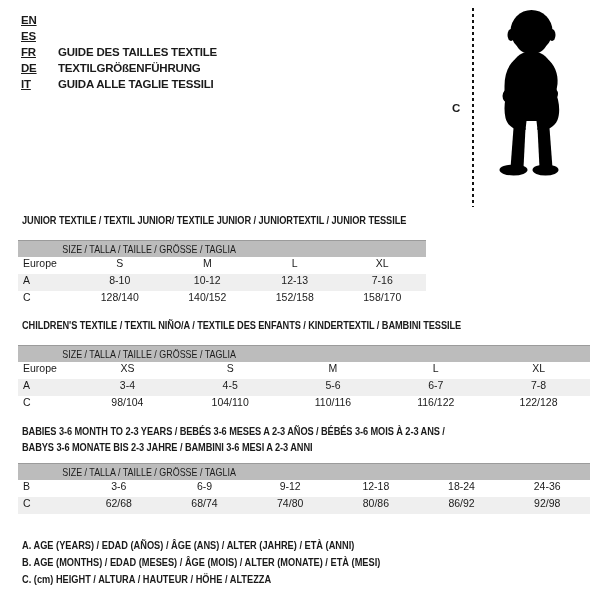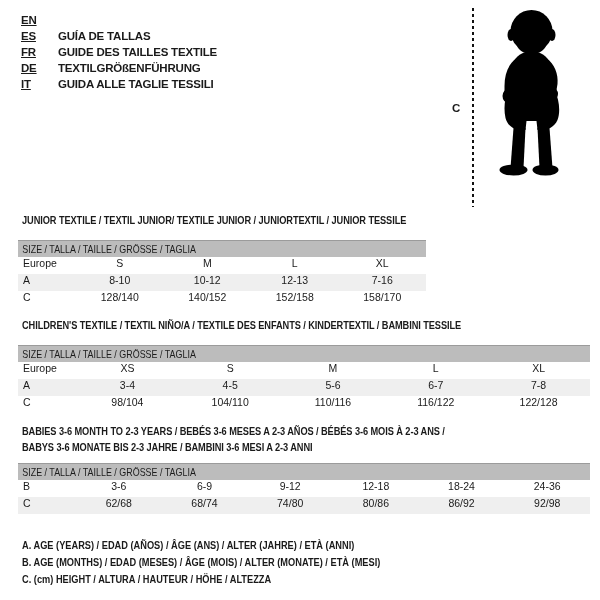--- a/index.html
+++ b/index.html
@@ -24,41 +24,40 @@
   .t1-title{left:22px;top:212px;}
   .t2-title{left:22px;top:317px;}
   .t3-title{left:22px;top:423px;}
 
   
   .size-table{position:absolute;font-size:10.5px;}
   .tbl-junior{left:18px;top:240px;width:408px;}
   .tbl-children{left:18px;top:345px;width:572px;}
   .tbl-babies{left:18px;top:463px;width:572px;}
   .band{height:16px;background:#bcbcbc;border-top:1.5px solid #9b9b9b;
-        display:flex;align-items:center;color:#1c1c1c;}
+        display:flex;align-items:center;color:#1c1c1c;padding-left:40px;}
   .band span{padding-left:5px;transform:scaleX(0.85);transform-origin:0 50%;white-space:nowrap;}
   .trow{display:flex;height:17px;align-items:flex-start;}
   .trow.alt{background:#efefef;}
   .lbl{width:58px;flex:0 0 58px;padding-left:5px;box-sizing:border-box;}
   .cell{flex:1;text-align:center;}
 
   
   .footnotes{left:22px;top:537px;font-weight:bold;font-size:11px;line-height:17px;
              transform:scaleX(0.84);transform-origin:0 0;white-space:nowrap;}
 </style>
 </head>
 <body>
 
 <div class="abs lang-block">
   <div class="lang-row">
     <span class="lang-code">EN</span>
   </div>
   <div class="lang-row">
     <span class="lang-code">ES</span>
-    <span class="lang-title">GUÍA DE TALLAS</span>
   </div>
   <div class="lang-row">
     <span class="lang-code">FR</span>
     <span class="lang-title">GUIDE DES TAILLES TEXTILE</span>
   </div>
   <div class="lang-row">
     <span class="lang-code">DE</span>
     <span class="lang-title">TEXTILGRÖßENFÜHRUNG</span>
   </div>
   <div class="lang-row">

